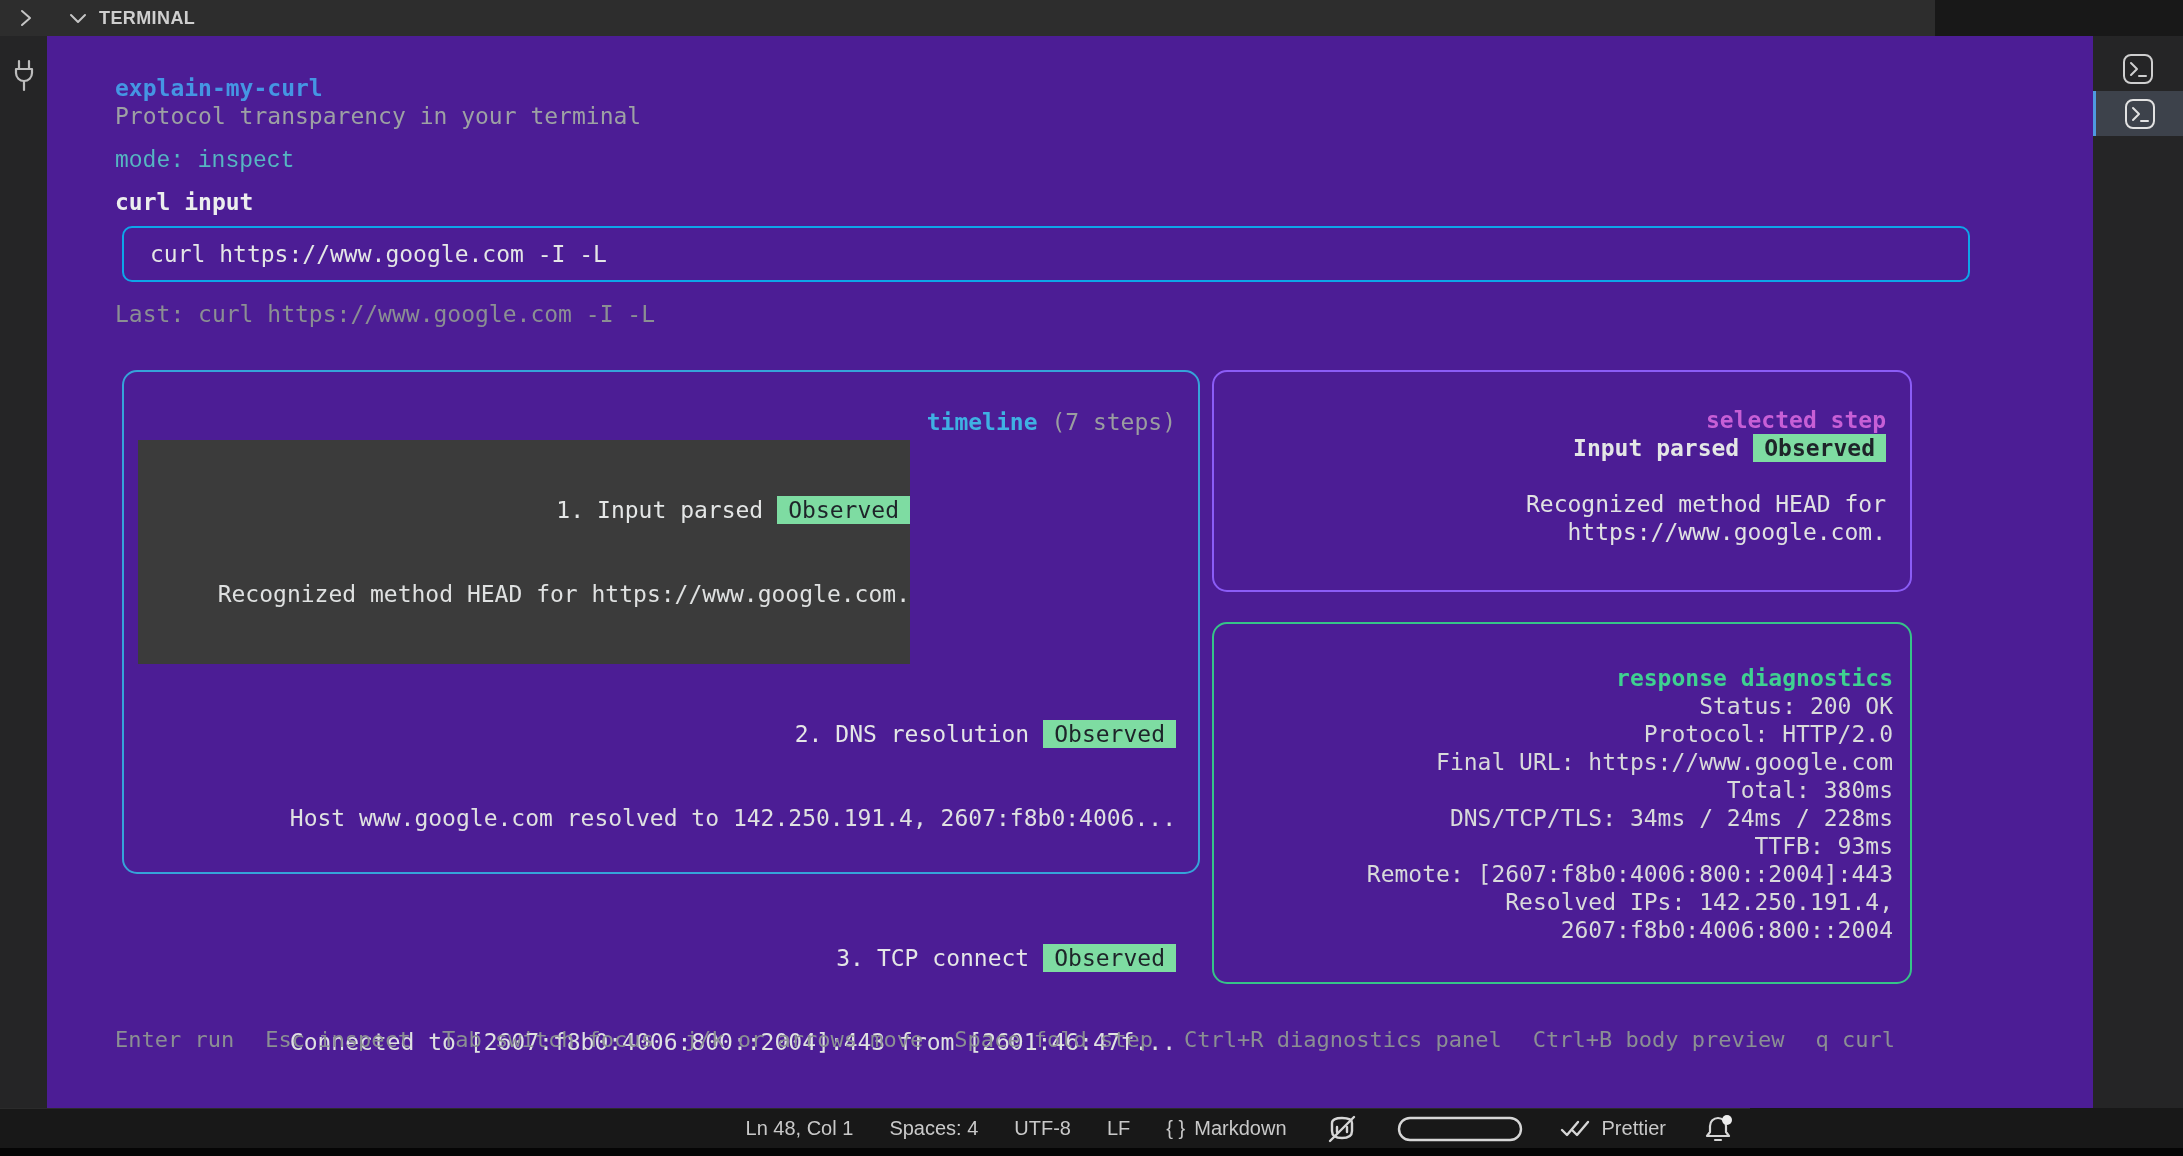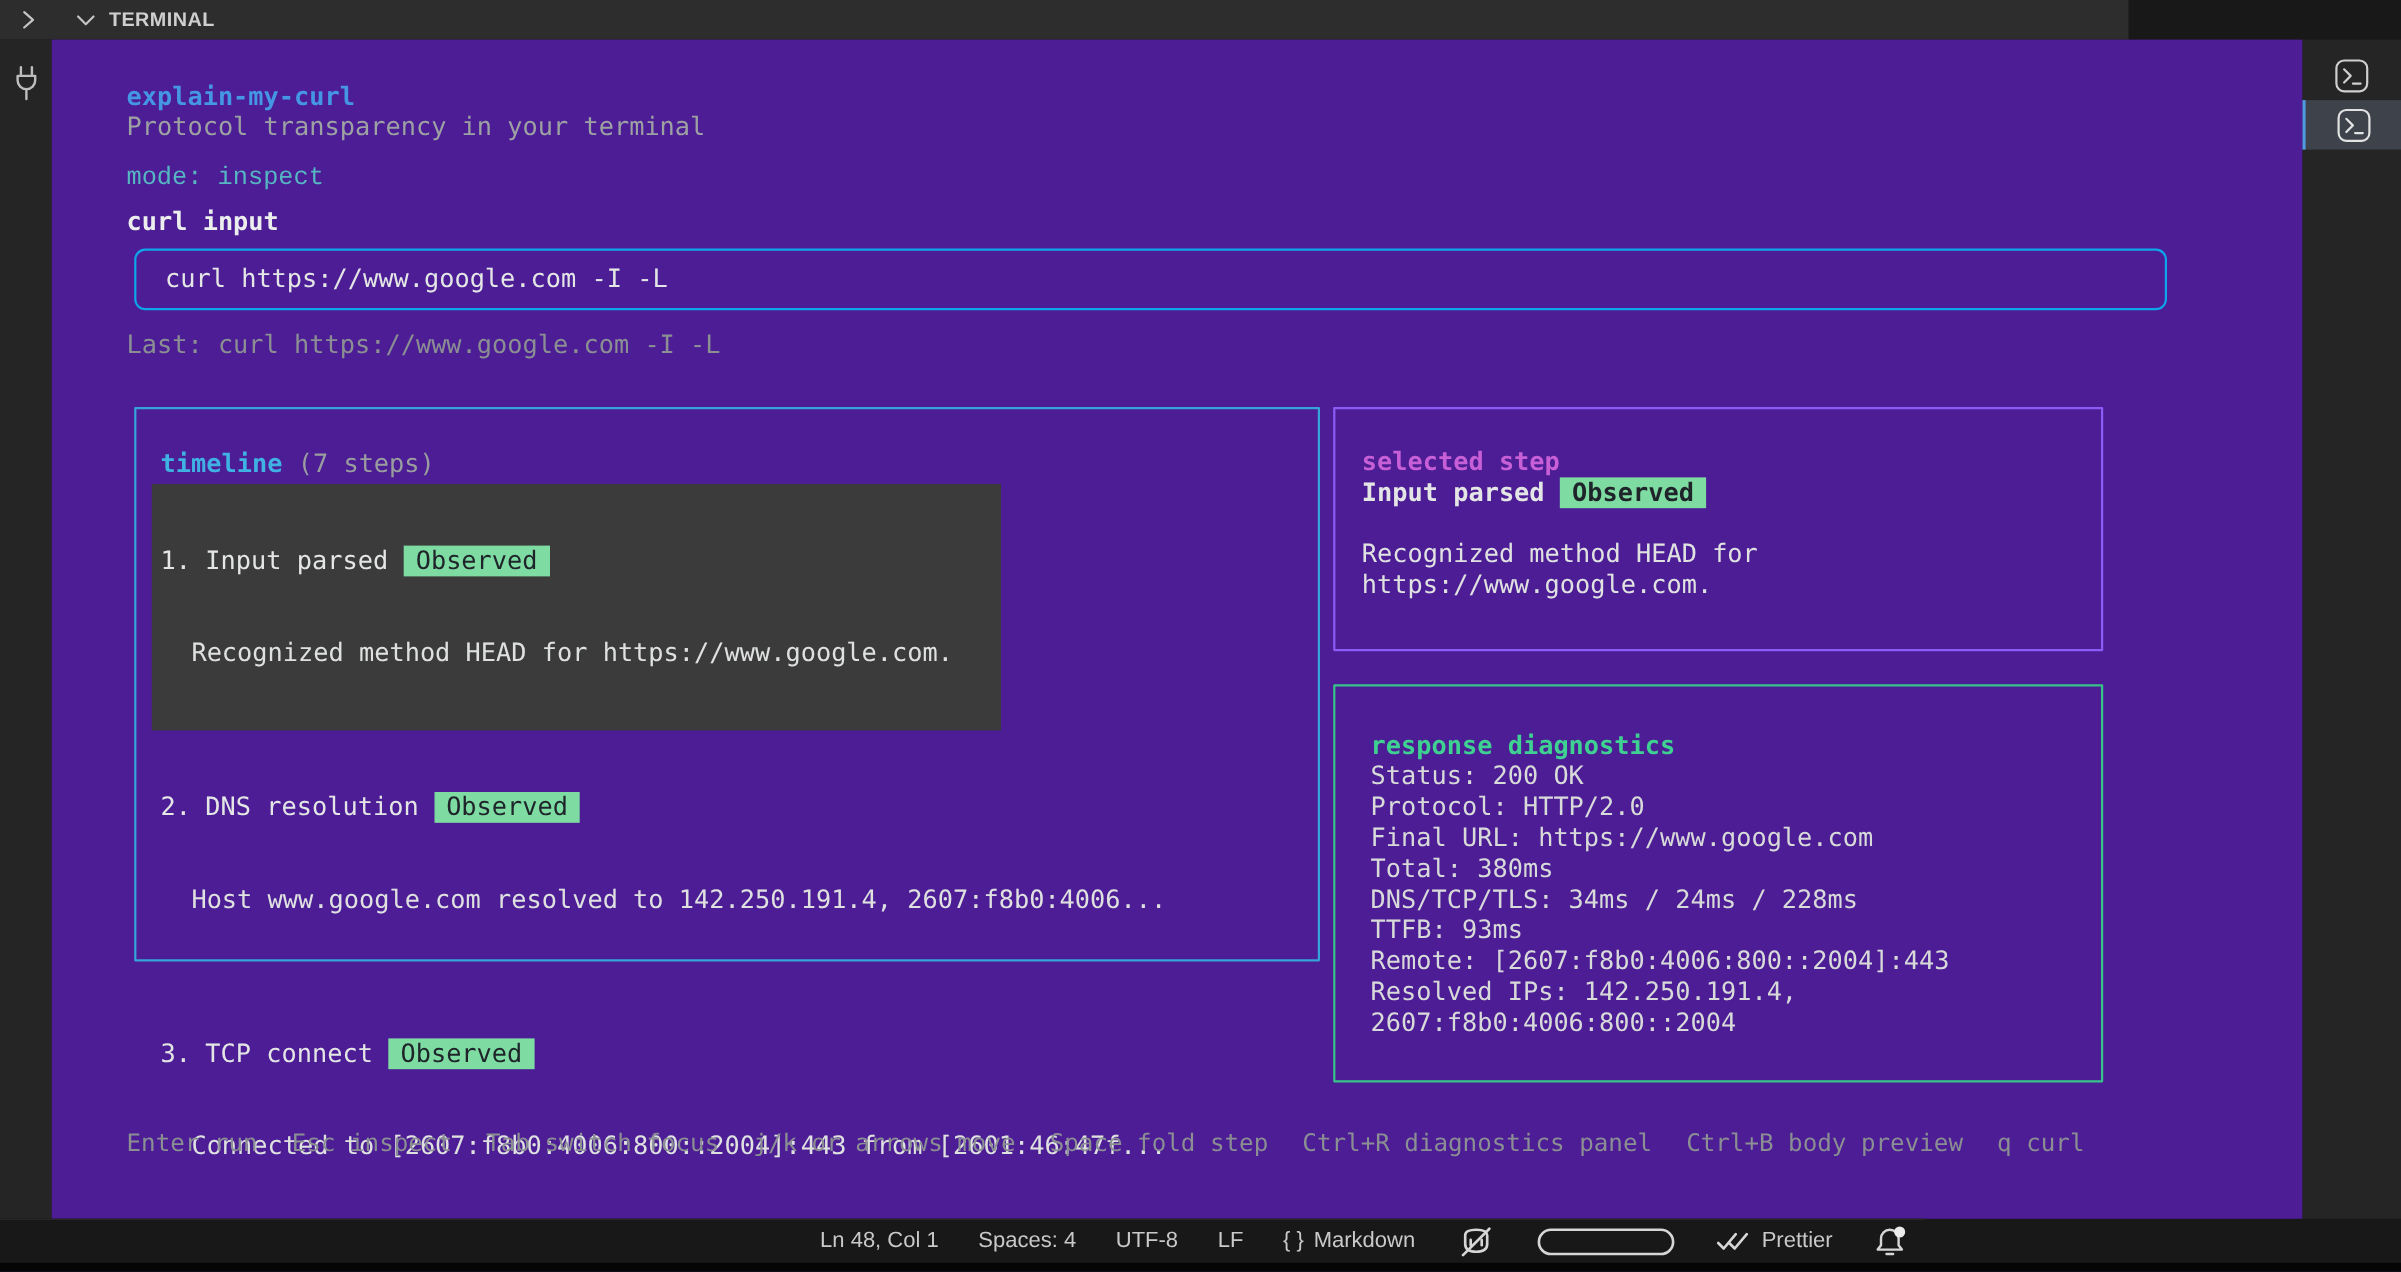--- a/index.html
+++ b/index.html
@@ -34,24 +34,24 @@
   .app-mode     { left:68px; top:111px;  color:#56b6c2;font-family:Liberation Mono, monospace; }
   .input-label  { left:68px; top:152px; color:#eceeee; font-weight:bold; }
   .curl-input {
     position:absolute; left:75px; top:190px; width:1848px; height:56px;
     background:transparent; border:2px solid #0ea5e9; border-radius:10px;
     color:#e4e6e6; font-family:"DejaVu Sans Mono", monospace; font-size:23px;
     padding:0 0 0 26px; outline:none;
   }
   .last-line { left:68px; top:264px; color:#8b8f93; }
   
-  .panel { position:absolute; border-radius:1px; }
+  .panel { position:absolute; border-radius:15px;text-align:right; }
   .panel.timeline     { left:75px;   top:334px; width:1078px; height:504px; border:2px solid #36a3d9; padding:36px 22px 0; }
   .panel.selectedstep { left:1165px; top:334px; width:700px;  height:222px; border:2px solid #8b5cf6; padding:34px 24px 0; }
-  .panel.diagnostics  { left:1165px; top:586px; width:700px;  height:362px; border:2px solid #36c488; padding:40px 32px 0; }
+  .panel.diagnostics  { left:1165px; top:586px; width:700px;  height:362px; border:2px solid #36c488; padding:40px 17px 0; }
   .tl-header { margin-bottom:4px; white-space:pre; }
   .tl-title { color:#3fb1e3; font-weight:bold; }
   .tl-count { color:#9a9da0; }
   .step { margin-left:-8px; padding-left:8px; white-space:pre; }
   .step.selected { background:#3b3b3b; width:772px; }
   .step-title-line { white-space:pre; }
   .step-num { margin-right:13px; }
   .badge {
     display:inline-block; background:#7edca2; color:#1e2429;
     padding:0 11px; margin-left:14px;

